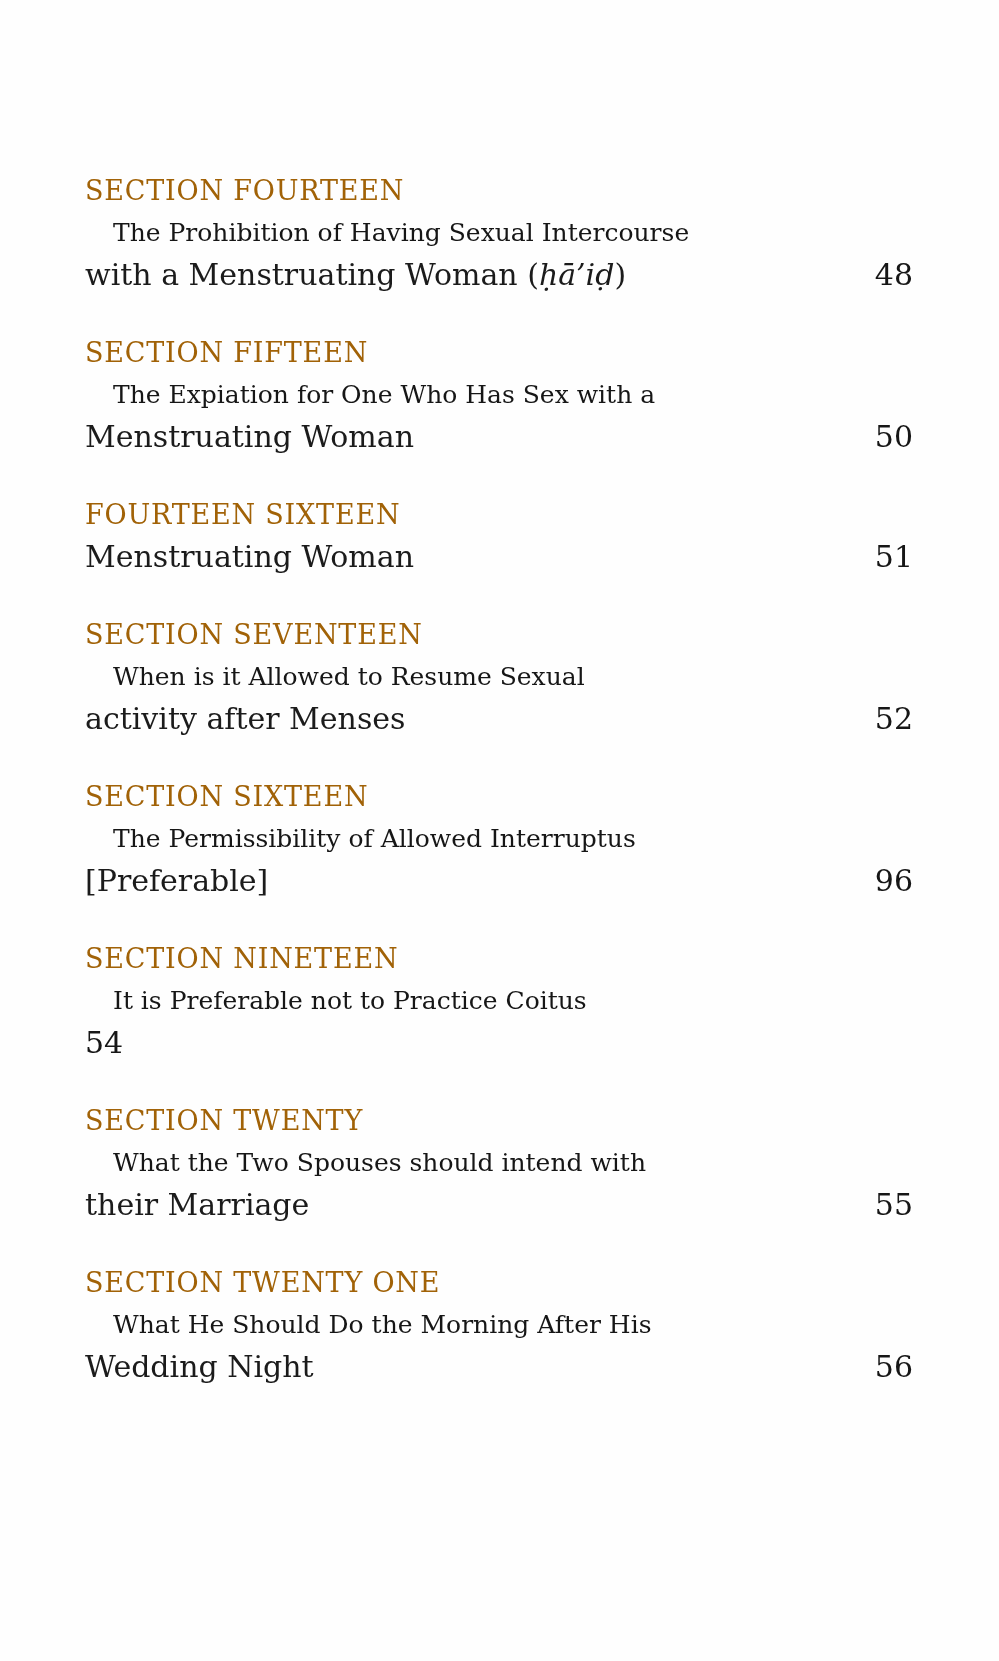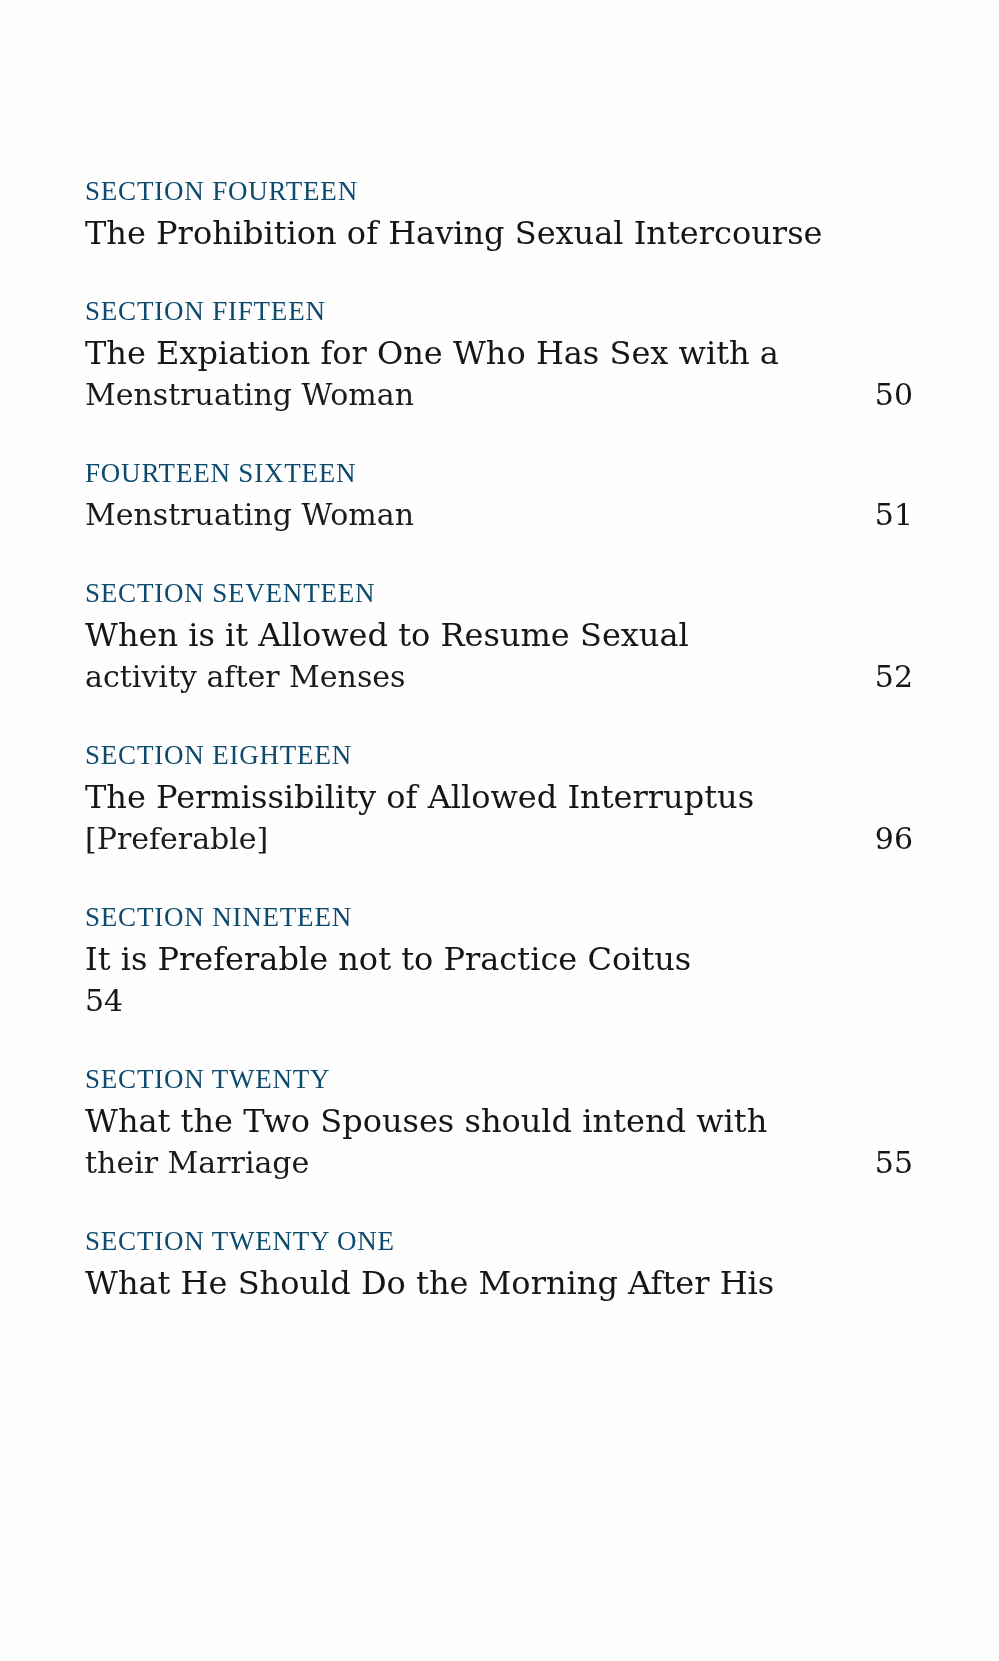--- a/index.html
+++ b/index.html
@@ -19,28 +19,28 @@
     overflow: hidden;
   }
   .toc-entry {
     margin: 0 0 36px 0;
   }
   .section-heading {
     font-size: 27px;
     line-height: 42px;
     letter-spacing: 0.8px;
     white-space: nowrap;
-    color: #0c4a6e;
-    font-family: Liberation Serif, serif;
+    color: #a16207;
   }
   .title-line {
-    font-size: 32px;
+    font-size: 25px;
     line-height: 42px;
     white-space: nowrap;
     color: #161616;
+    margin-left: 28px;
   }
   .last-line-row {
     display: flex;
     justify-content: space-between;
     align-items: baseline;
     font-size: 30px;
     line-height: 42px;
   }
   .last-line-row .left {
     white-space: nowrap;
@@ -55,20 +55,24 @@
   }
 </style>
 </head>
 <body>
 
 <div class="page">
 
   <div class="toc-entry">
     <div class="section-heading">SECTION FOURTEEN</div>
     <div class="title-line">The Prohibition of Having Sexual Intercourse</div>
+    <div class="last-line-row">
+      <span class="left"><span>with a Menstruating Woman (</span><span class="term">ḥā’iḍ</span><span>)</span></span>
+      <span class="page-number">48</span>
+    </div>
   </div>
 
   <div class="toc-entry">
     <div class="section-heading">SECTION FIFTEEN</div>
     <div class="title-line">The Expiation for One Who Has Sex with a</div>
     <div class="last-line-row">
       <span class="left"><span>Menstruating Woman</span><span class="term"></span><span></span></span>
       <span class="page-number">50</span>
     </div>
   </div>
@@ -84,21 +88,21 @@
   <div class="toc-entry">
     <div class="section-heading">SECTION SEVENTEEN</div>
     <div class="title-line">When is it Allowed to Resume Sexual</div>
     <div class="last-line-row">
       <span class="left"><span>activity after Menses</span><span class="term"></span><span></span></span>
       <span class="page-number">52</span>
     </div>
   </div>
 
   <div class="toc-entry">
-    <div class="section-heading">SECTION EIGHTEEN</div>
+    <div class="section-heading">SECTION SIXTEEN</div>
     <div class="title-line">The Permissibility of Allowed Interruptus</div>
     <div class="last-line-row">
       <span class="left"><span>[Preferable]</span><span class="term"></span><span></span></span>
       <span class="page-number">96</span>
     </div>
   </div>
 
   <div class="toc-entry">
     <div class="section-heading">SECTION NINETEEN</div>
     <div class="title-line">It is Preferable not to Practice Coitus</div>
@@ -112,15 +116,19 @@
     <div class="title-line">What the Two Spouses should intend with</div>
     <div class="last-line-row">
       <span class="left"><span>their Marriage</span><span class="term"></span><span></span></span>
       <span class="page-number">55</span>
     </div>
   </div>
 
   <div class="toc-entry">
     <div class="section-heading">SECTION TWENTY ONE</div>
     <div class="title-line">What He Should Do the Morning After His</div>
+    <div class="last-line-row">
+      <span class="left"><span>Wedding Night</span><span class="term"></span><span></span></span>
+      <span class="page-number">56</span>
+    </div>
   </div>
 
 </div>
 
 </body></html>

